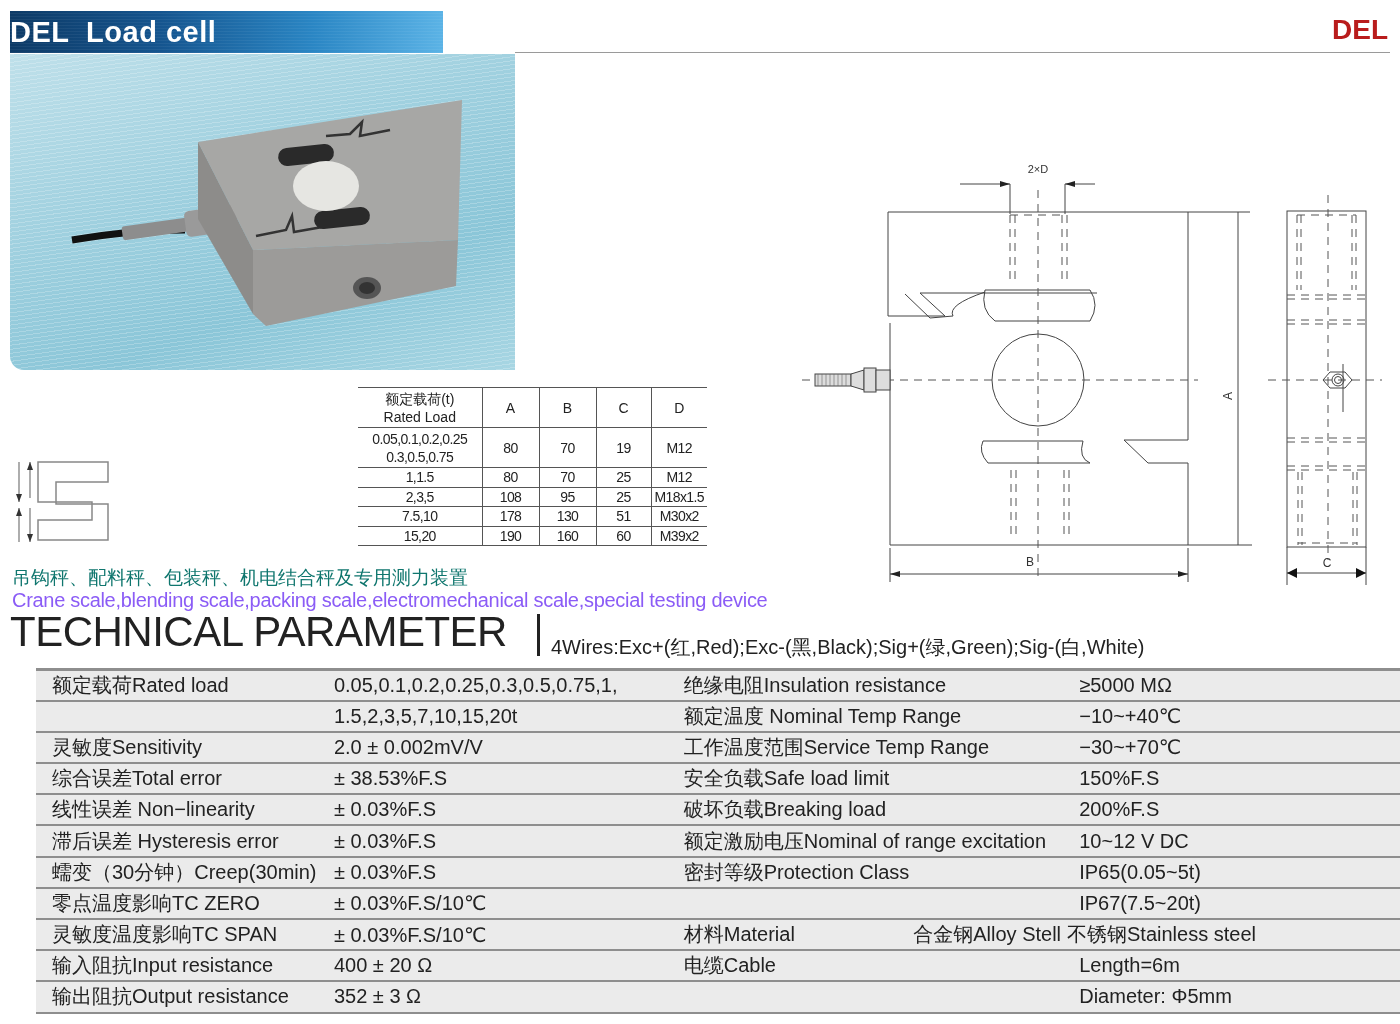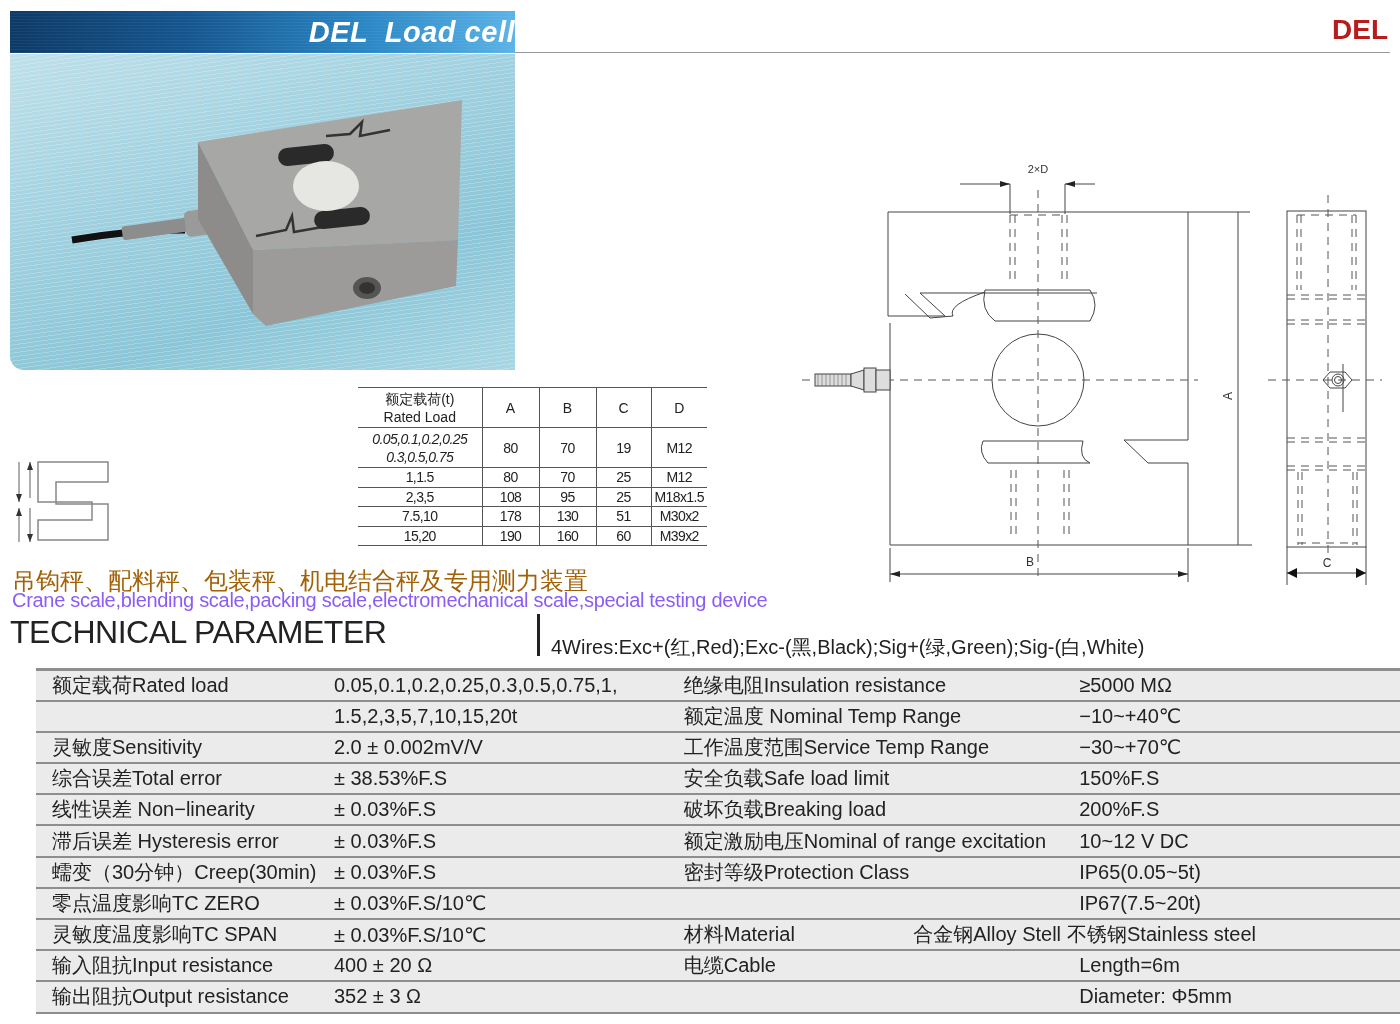--- a/index.html
+++ b/index.html
@@ -1,22 +1,22 @@
 <!DOCTYPE html>
 <html><head>
 <meta charset="utf-8">
 <style>
   * { box-sizing: border-box; margin: 0; padding: 0; }
   html, body { width: 1400px; height: 1024px; background: #ffffff; overflow: hidden; }
   body { position: relative; font-family: "Liberation Sans", "DejaVu Sans", sans-serif; color: #222; }
 
   .header-banner {
-    position: absolute; left: 10px; top: 11px; width: 505px; height: 42px;
+    position: absolute; left: 10px; top: 11px; width: 433px; height: 42px;
     background: linear-gradient(90deg, #0d3a66 0%, #15558f 35%, #2a86c4 70%, #5bb3e6 100%);
-    display: flex; align-items: center; justify-content: flex-end; font-style: italic;
+    display: flex; align-items: center; justify-content: flex-start;
   }
   .header-banner::after {
     content: ""; position: absolute; inset: 0;
     background: repeating-linear-gradient(0deg, rgba(255,255,255,0.05) 0 1px, transparent 1px 3px);
   }
   .header-title { color: #fff; font-weight: bold; font-size: 29px; letter-spacing: 0.5px; position: relative; z-index: 1; white-space: pre; }
   .header-rule { position: absolute; left: 515px; top: 52px; width: 875px; height: 1px; background: #9a9a9a; }
   .brand-code { position: absolute; right: 12px; top: 14px; font-size: 28px; font-weight: bold; color: #b91c1c; }
 
   .photo {
@@ -35,28 +35,28 @@
     font-size: 14px; color: #222; text-align: center;
   }
   .dim-table th, .dim-table td { border-bottom: 1px solid #555; border-left: 1px solid #555; padding: 0 2px; font-weight: normal; }
   .dim-table tr:first-child th { border-top: 1px solid #555; }
   .dim-table th:first-child, .dim-table td:first-child { border-left: none; }
   .dim-table th { height: 40px; }
   .dim-table td { height: 19.5px; line-height: 18px; letter-spacing: -0.6px; }
   .dim-table .c0 { width: 124px; }
   .dim-table .c1 { width: 57px; } .dim-table .c2 { width: 57px; }
   .dim-table .c3 { width: 55px; } .dim-table .c4 { width: 56px; }
-  .dim-table .tall { height: 40px; font-style: italic; }
+  .dim-table .tall { height: 40px; }
   .cell-2l { display: block; line-height: 18px; }
 
   .s-icon { position: absolute; left: 12px; top: 458px; }
 
-  .app-cn { position: absolute; left: 12px; top: 565px; font-size: 24px; color: #a16207; }
+  .app-cn { position: absolute; left: 12px; top: 565px; font-size: 19px; color: #0f766e; }
   .app-en { position: absolute; left: 12px; top: 589px; font-size: 20px; color: #8b5cf6; letter-spacing: -0.3px; }
-  .tech-title { position: absolute; left: 10px; top: 608px; font-size: 32px; color: #222; letter-spacing: -0.5px; line-height: 48px; }
+  .tech-title { position: absolute; left: 10px; top: 608px; font-size: 42px; color: #222; letter-spacing: -0.5px; line-height: 48px; }
   .tech-bar { position: absolute; left: 537px; top: 614px; width: 3px; height: 42px; background: #222; }
   .wires { position: absolute; left: 551px; top: 634px; font-size: 20px; color: #222; }
 
   .params {
     position: absolute; left: 10px; top: 668px; width: 1380px; border-collapse: collapse;
     background: #ebebeb; font-size: 20px; color: #222; margin-left: 26px;
   }
   .params td { height: 31.2px; border-bottom: 2px solid #8e8e8e; padding: 0; white-space: nowrap; vertical-align: middle; }
   .params tr:first-child td { border-top: 3px solid #8e8e8e; }
   .params .k1 { padding-left: 16px; width: 283px; }

